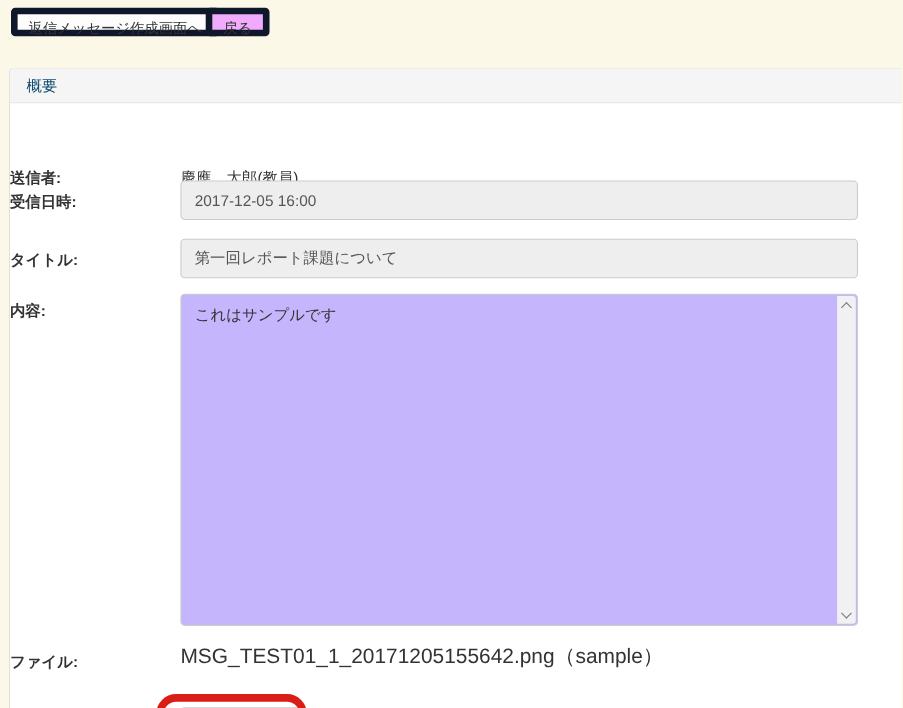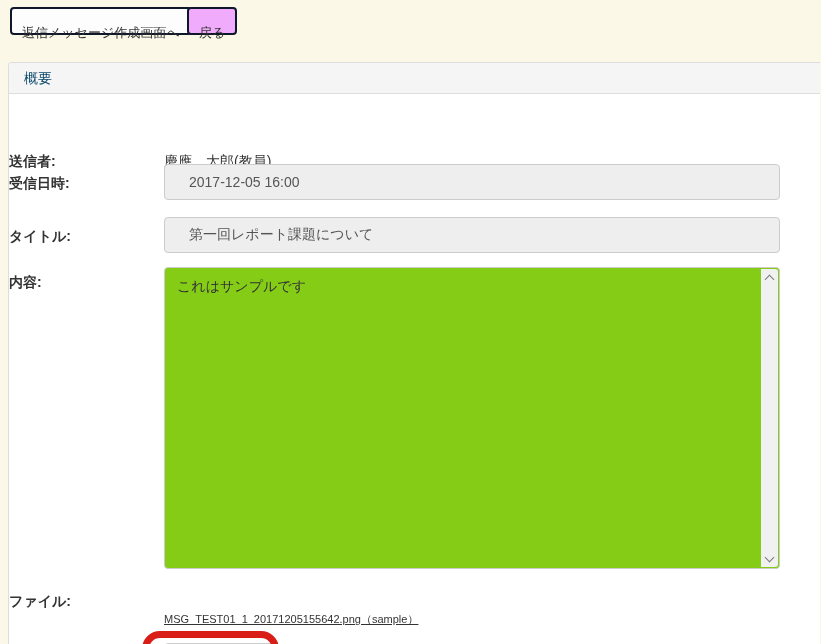--- a/index.html
+++ b/index.html
@@ -13,26 +13,26 @@
     font-size: 14px;
     color: #333;
   }
 
   
   .btn {
     position: absolute;
     box-sizing: border-box;
     height: 26px;
     background: #fdfdfd;
-    border: 2px solid #0f172a;
+    border: 6px solid #0f172a;
     border-radius: 4px;
     color: #333;
     font-size: 13px;
     line-height: 24px;
-    padding: 12px 10px;
+    padding: 1px 10px;
     text-align: center;
     cursor: pointer;
     white-space: nowrap;
   }
   .btn-reply { left: 10px; top: 7px; min-width: 165px; }
   .btn-back  { left: 187px; top: 7px; min-width: 44px; background: #f0abfc; }
 
   
   .panel {
     position: absolute;
@@ -79,21 +79,21 @@
   }
   .form-input {
     position: absolute;
     left: 155px;
     width: 616px;
     height: 36px;
     box-sizing: border-box;
     background: #eeeeee;
     border: 1px solid #cccccc;
     border-radius: 4px;
-    padding: 0 24px;
+    padding: 0 12px;
     font-family: "Liberation Sans", "DejaVu Sans", sans-serif;
     font-size: 14px;
     color: #555;
   }
   #received-input { top: 70px; }
   #title-input    { top: 123px; }
 
   .lbl-sender   { top: 59px; }
   .lbl-received { top: 81px; }
   .lbl-title    { top: 134px; }
@@ -102,21 +102,21 @@
   .val-sender   { top: 59px; }
 
   
   .textarea {
     position: absolute;
     left: 155px;
     top: 173px;
     width: 616px;
     height: 302px;
     box-sizing: border-box;
-    background: #84cc16;
+    background: #c4b5fd;
     border: 1px solid #cccccc;
     border-radius: 4px;
     overflow: hidden;
   }
   .textarea-text {
     position: absolute;
     left: 12px;
     top: 10px;
     right: 30px;
     color: #333;
@@ -147,25 +147,24 @@
     border-left: 1px solid #7a7a7a;
     border-top: 1px solid #7a7a7a;
   }
   .chev.up   { top: 7px;  transform: rotate(45deg); }
   .chev.down { top: 4px;  transform: rotate(225deg); }
 
   
   .file-name {
     position: absolute;
     left: 155px;
-    top: 518px;
-    font-size: 11px;
-    color: #333;
-    white-space: nowrap;
-    text-decoration: underline;
+    top: 490px;
+    font-size: 19px;
+    color: #333;
+    white-space: nowrap;
   }
   .btn-download {
     position: absolute;
     left: 155px;
     top: 549px;
     min-width: 95px;
     height: 27px;
     box-sizing: border-box;
     background: #fdfdfd;
     border: 1px solid #cccccc;

